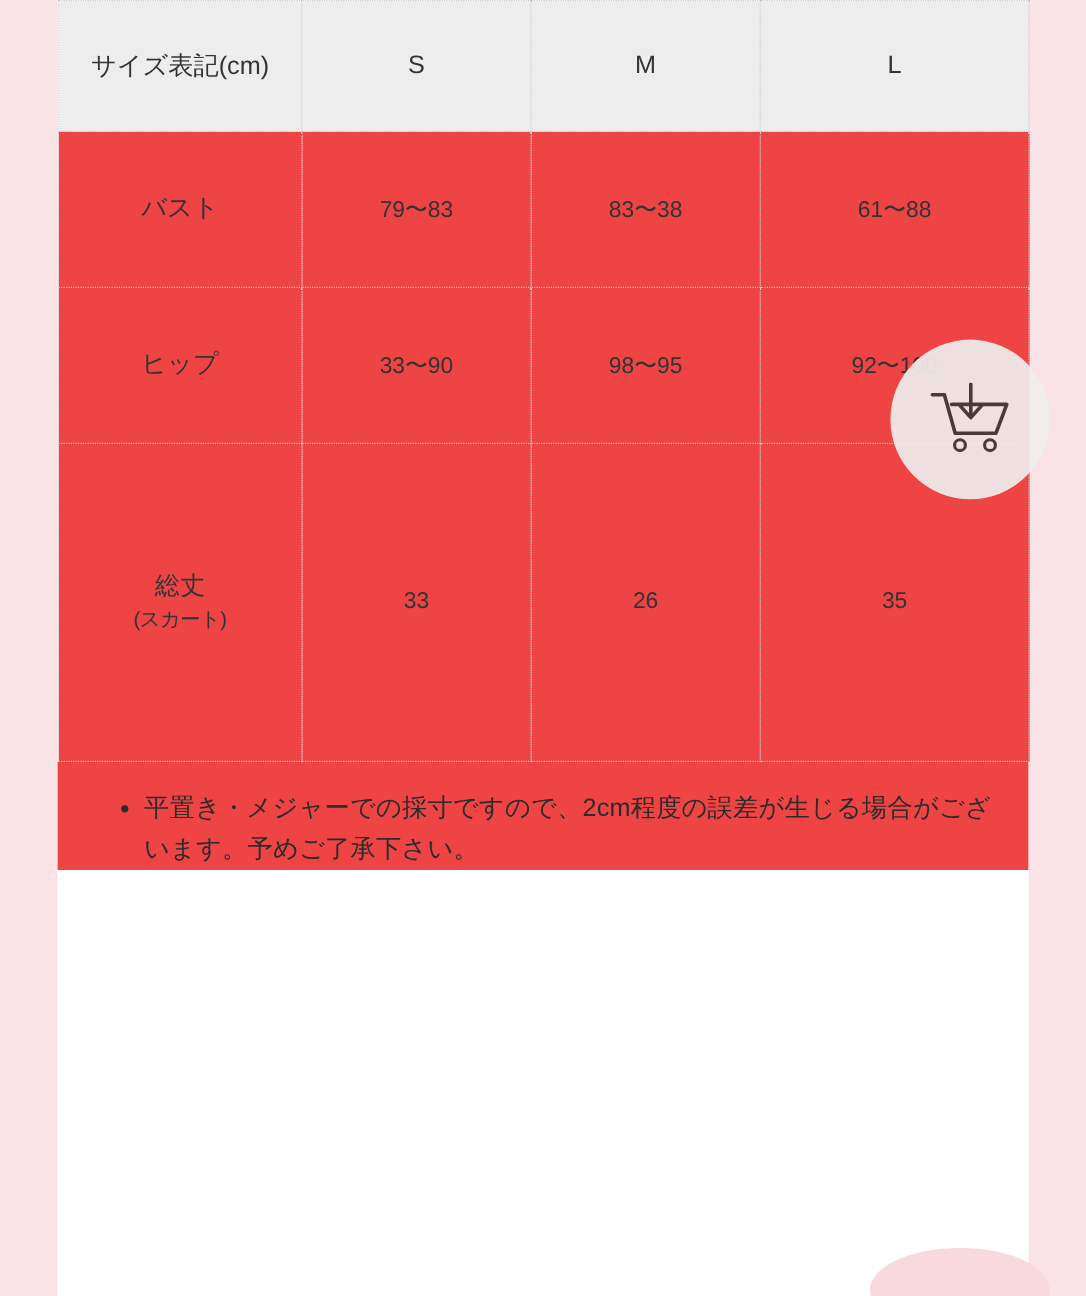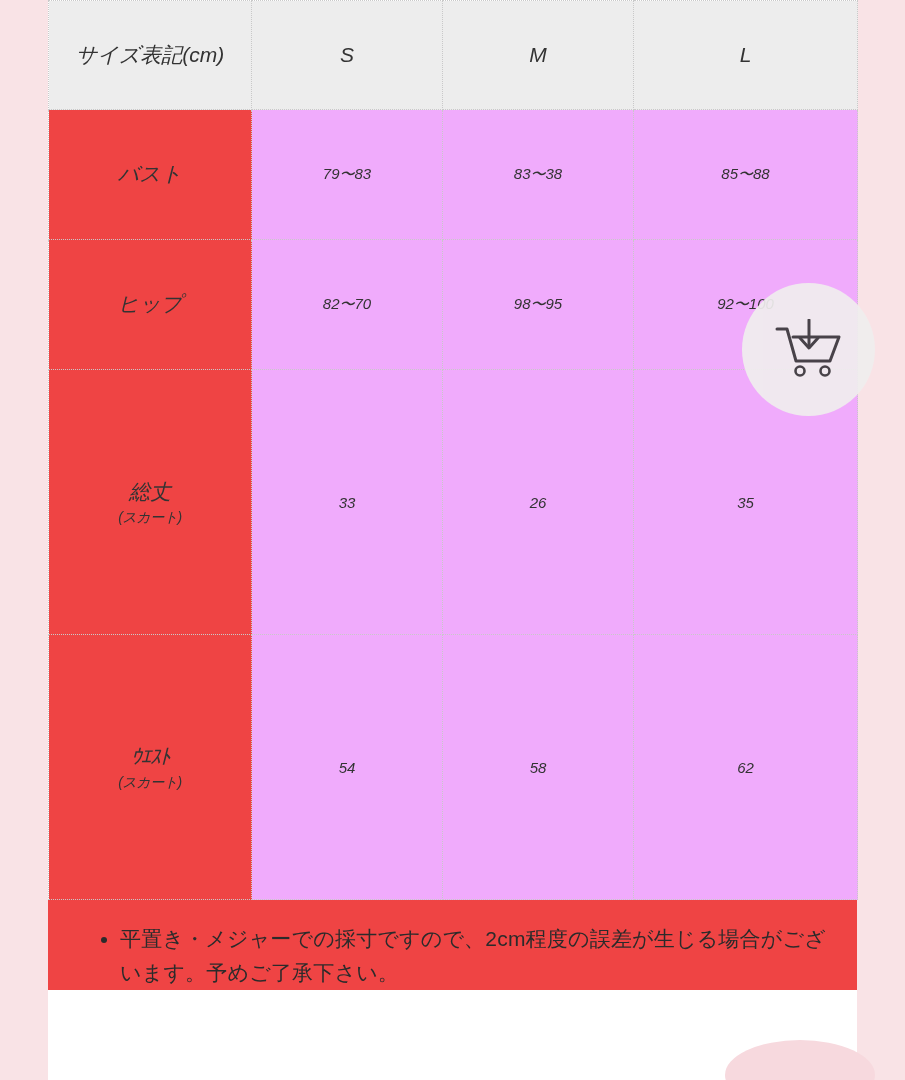--- a/index.html
+++ b/index.html
@@ -34,21 +34,20 @@
     width: 809px;
     height: 1080px;
     background: #ffffff;
   }
 
   
   .size-table {
     width: 809px;
     border-collapse: collapse;
     table-layout: fixed;
-    font-style: italic;
   }
   .size-table col.c0 { width: 203px; }
   .size-table col.c1 { width: 191px; }
   .size-table col.c2 { width: 191px; }
   .size-table col.c3 { width: 224px; }
 
   .size-table th,
   .size-table td {
     border: 1px dotted #c9c9c9;
     text-align: center;
@@ -63,31 +62,31 @@
   }
   .size-table tr.header-row th.label-head {
     font-size: 21px;
   }
   .size-table td.rowlabel {
     background: #ef4444;
     font-size: 21px;
     line-height: 1.45;
   }
   .size-table td.value {
-    background: #f0abfc;
-    font-size: 15px;
+    background: #ef4444;
+    font-size: 19px;
   }
   .rh-1 { height: 130px; }
   .rh-2 { height: 130px; }
   .rh-3 { height: 265px; }
   .rh-4 { height: 265px; }
 
   .rowlabel .sub {
     display: block;
-    font-size: 14px;
+    font-size: 17px;
     letter-spacing: -0.5px;
   }
   .rowlabel .narrow {
     letter-spacing: -1px;
   }
 
   
   .note-area {
     padding: 22px 30px 0 46px;
     background: #ef4444;
@@ -151,45 +150,36 @@
         <th>S</th>
         <th>M</th>
         <th>L</th>
       </tr>
     </thead>
     <tbody>
       <tr class="rh-1">
         <td class="rowlabel">バスト</td>
         <td class="value">79〜83</td>
         <td class="value">83〜38</td>
-        <td class="value">85〜88</td>
+        <td class="value">61〜88</td>
       </tr>
       <tr class="rh-2">
         <td class="rowlabel">ヒップ</td>
-        <td class="value">82〜70</td>
+        <td class="value">33〜90</td>
         <td class="value">98〜95</td>
         <td class="value">92〜100</td>
       </tr>
       <tr class="rh-3">
         <td class="rowlabel">
           <span>総丈</span>
           <span class="sub">(スカート)</span>
         </td>
         <td class="value">33</td>
         <td class="value">26</td>
         <td class="value">35</td>
-      </tr>
-      <tr class="rh-4">
-        <td class="rowlabel">
-          <span class="narrow">ｳｴｽﾄ</span>
-          <span class="sub">(スカート)</span>
-        </td>
-        <td class="value">54</td>
-        <td class="value">58</td>
-        <td class="value">62</td>
       </tr>
     </tbody>
   </table>
 
   <div class="note-area">
     <ul class="note-list">
       <li>平置き・メジャーでの採寸ですので、2cm程度の誤差が生じる場合がございます。予めご了承下さい。</li>
     </ul>
   </div>
 

